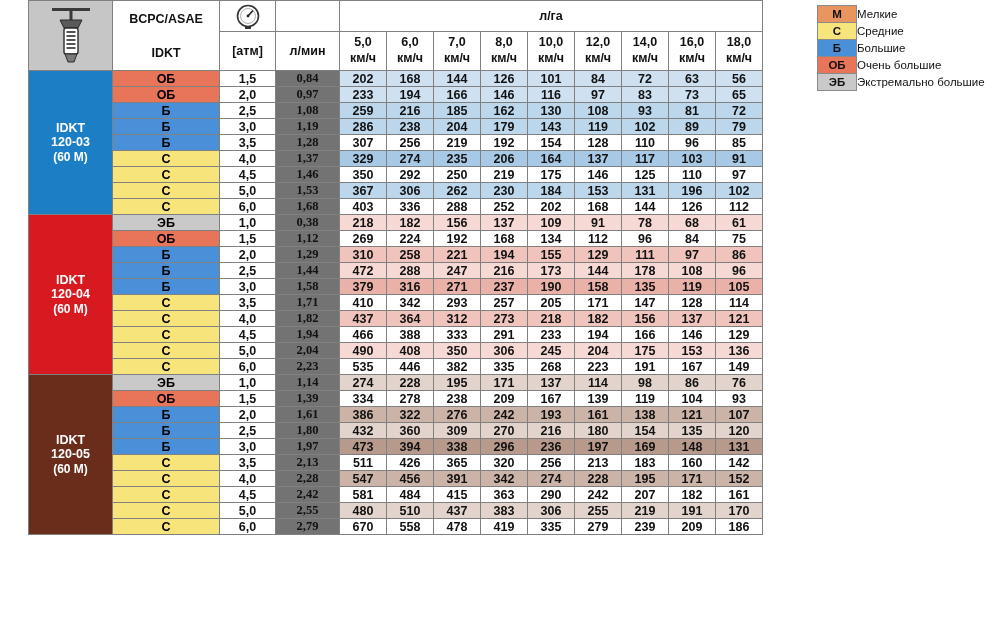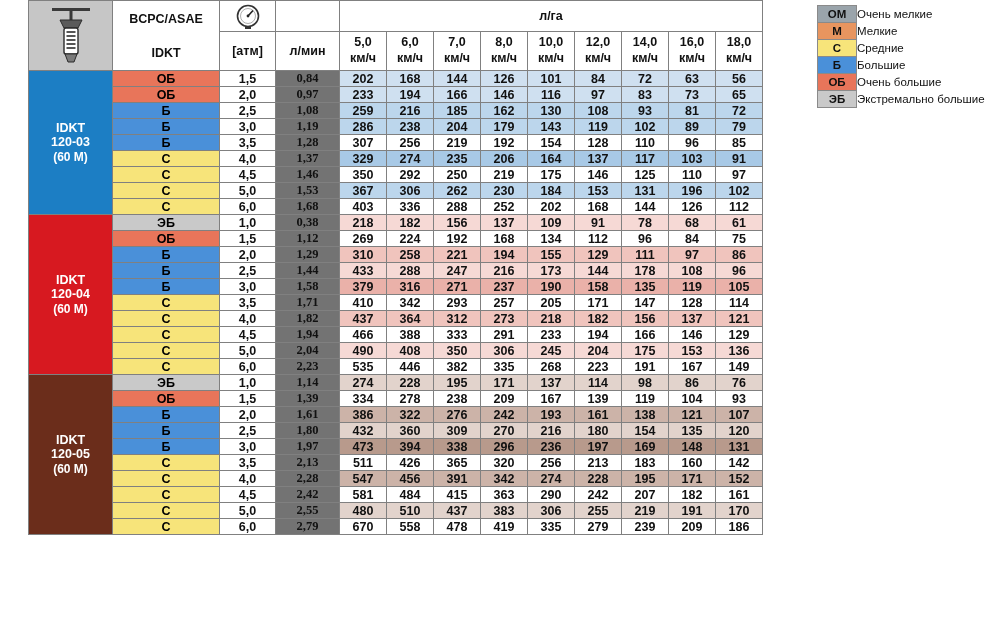--- a/index.html
+++ b/index.html
@@ -335,21 +335,21 @@
           <td class="t-r2">155</td>
           <td class="t-r2">129</td>
           <td class="t-r2">111</td>
           <td class="t-r2">97</td>
           <td class="t-r2">86</td>
         </tr>
         <tr>
           <td class="cl-B">Б</td>
           <td class="atm">2,5</td>
           <td class="lmin">1,44</td>
-          <td class="t-r1">433</td>
+          <td class="t-r1">472</td>
           <td class="t-r1">288</td>
           <td class="t-r1">247</td>
           <td class="t-r1">216</td>
           <td class="t-r1">173</td>
           <td class="t-r1">144</td>
           <td class="t-r1">178</td>
           <td class="t-r1">108</td>
           <td class="t-r1">96</td>
         </tr>
         <tr>
@@ -580,24 +580,20 @@
           <td class="t-w">239</td>
           <td class="t-w">209</td>
           <td class="t-w">186</td>
         </tr>
       </tbody>
   </table>
 
   <div class="legend">
     <table>
       <tbody id="legend-body">
-          <tr>
-            <td class="lg-sw" style="background: rgb(154, 164, 171);">ОМ</td>
-            <td class="lg-lbl">Очень мелкие</td>
-          </tr>
           <tr>
             <td class="lg-sw" style="background: rgb(232, 149, 95);">М</td>
             <td class="lg-lbl">Мелкие</td>
           </tr>
           <tr>
             <td class="lg-sw" style="background: rgb(247, 228, 122);">С</td>
             <td class="lg-lbl">Средние</td>
           </tr>
           <tr>
             <td class="lg-sw" style="background: rgb(74, 144, 217);">Б</td>

